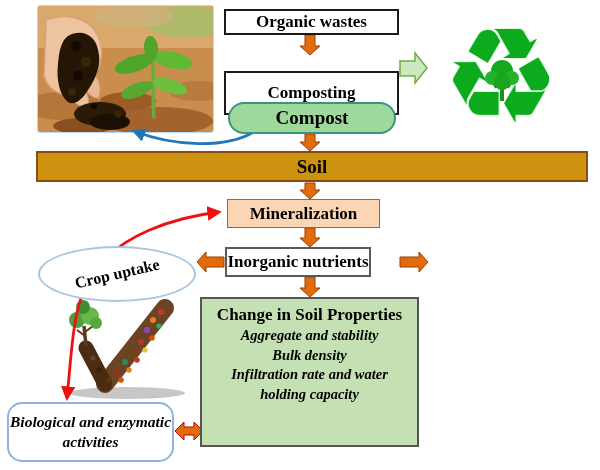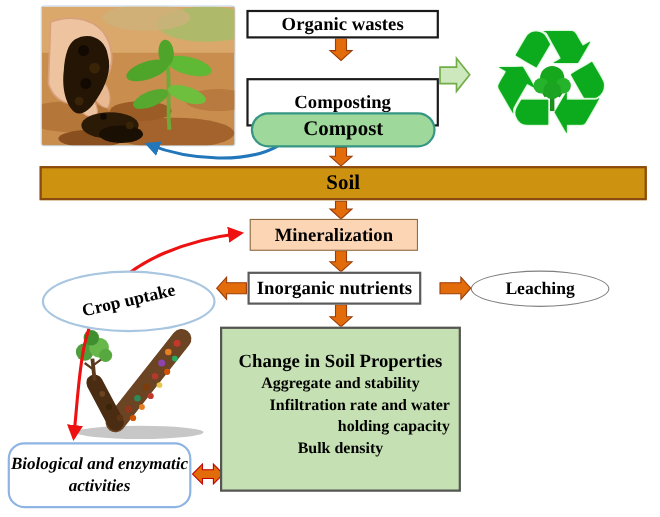--- a/index.html
+++ b/index.html
@@ -14,28 +14,28 @@
   #photo{left:37px;top:5px;width:177px;height:128px;z-index:2;border:1px solid #bcd6ee;border-radius:3px;overflow:hidden;}
   #organic-wastes{left:224px;top:9px;width:175px;height:26px;}
   #composting{left:224px;top:54px;width:175px;height:44px;margin-top:17px;}
   #compost{left:228px;top:102px;width:168px;height:32px;background:#9fd89b;border:2.5px solid #379683;font-size:19px;}
   #recycle{left:425px;top:2px;width:152px;height:148px;z-index:2;display:flex;align-items:center;justify-content:center;}
   #recycle-glyph{font-family:"DejaVu Sans",sans-serif;font-size:132px;line-height:148px;color:#0caa1d;
                  text-shadow:0 0 2px #8ae08a;}
   #recycle-tree{position:absolute;left:58px;top:56px;z-index:3;}
   #soil{left:36px;top:151px;width:552px;height:31px;background:#cc9210;border:2px solid #8a4a10;font-size:19px;}
   #mineralization{left:227px;top:199px;width:153px;height:29px;background:#fcd5b4;border:1.5px solid #8c6d46;font-size:17px;}
-  #inorganic{left:225px;top:247px;width:158px;height:30px;border:2px solid #5a5a5a;font-size:17px;}
+  #inorganic{left:225px;top:247px;width:146px;height:30px;border:2px solid #5a5a5a;font-size:17px;}
   #leaching{left:428px;top:246px;width:126px;height:33px;border:1.5px solid #7f7f7f;font-size:16px;}
   #crop-uptake{left:38px;top:246px;width:158px;height:56px;border:2px solid #a8c6e0;font-size:16px;}
   #crop-uptake .rot{transform:rotate(-13deg);display:inline-block;}
   #soil-props{left:200px;top:297px;width:219px;height:150px;background:#c5e0b3;border:2px solid #555555;
-              flex-direction:column;justify-content:flex-start;padding-top:19px;}
+              flex-direction:column;justify-content:flex-start;padding-top:5px;}
   #soil-props .title{font-size:17px;line-height:22px;}
-  #soil-props .item{font-size:14.5px;line-height:19.5px;padding:0 8px;text-align:right;}
+  #soil-props .item{font-size:14.5px;font-style:italic;line-height:19.5px;padding:0 8px;}
   #biological{left:7px;top:402px;width:167px;height:60px;border:2px solid #8eb4e3;border-radius:15px;
               font-size:15.5px;font-style:italic;flex-direction:column;line-height:20px;justify-content:center;}
   #boot{left:53px;top:290px;width:142px;height:114px;z-index:2;}
   #arrow-layer{position:absolute;left:0;top:0;width:600px;height:470px;z-index:4;}
 </style>
 </head>
 <body>
 
 <div id="canvas">
 
@@ -160,32 +160,29 @@
   </div>
 
   <div id="mineralization" class="node">
     <span>Mineralization</span>
   </div>
 
   <div id="inorganic" class="node">
     <span>Inorganic nutrients</span>
   </div>
 
-  <div id="leaching" class="node oval">
-    <span>Leaching</span>
-  </div>
 
   <div id="crop-uptake" class="node oval">
     <span class="rot">Crop uptake</span>
   </div>
 
   <div id="soil-props" class="node">
     <div class="title">Change in Soil Properties</div>
     <div class="item">Aggregate and stability</div>
+    <div class="item">Bulk density</div>
     <div class="item">Infiltration rate and water holding capacity</div>
-    <div class="item">Bulk density</div>
   </div>
 
   <div id="biological" class="node">
     <span>Biological and enzymatic activities</span>
   </div>
 
 </div>
 
 </body></html>

